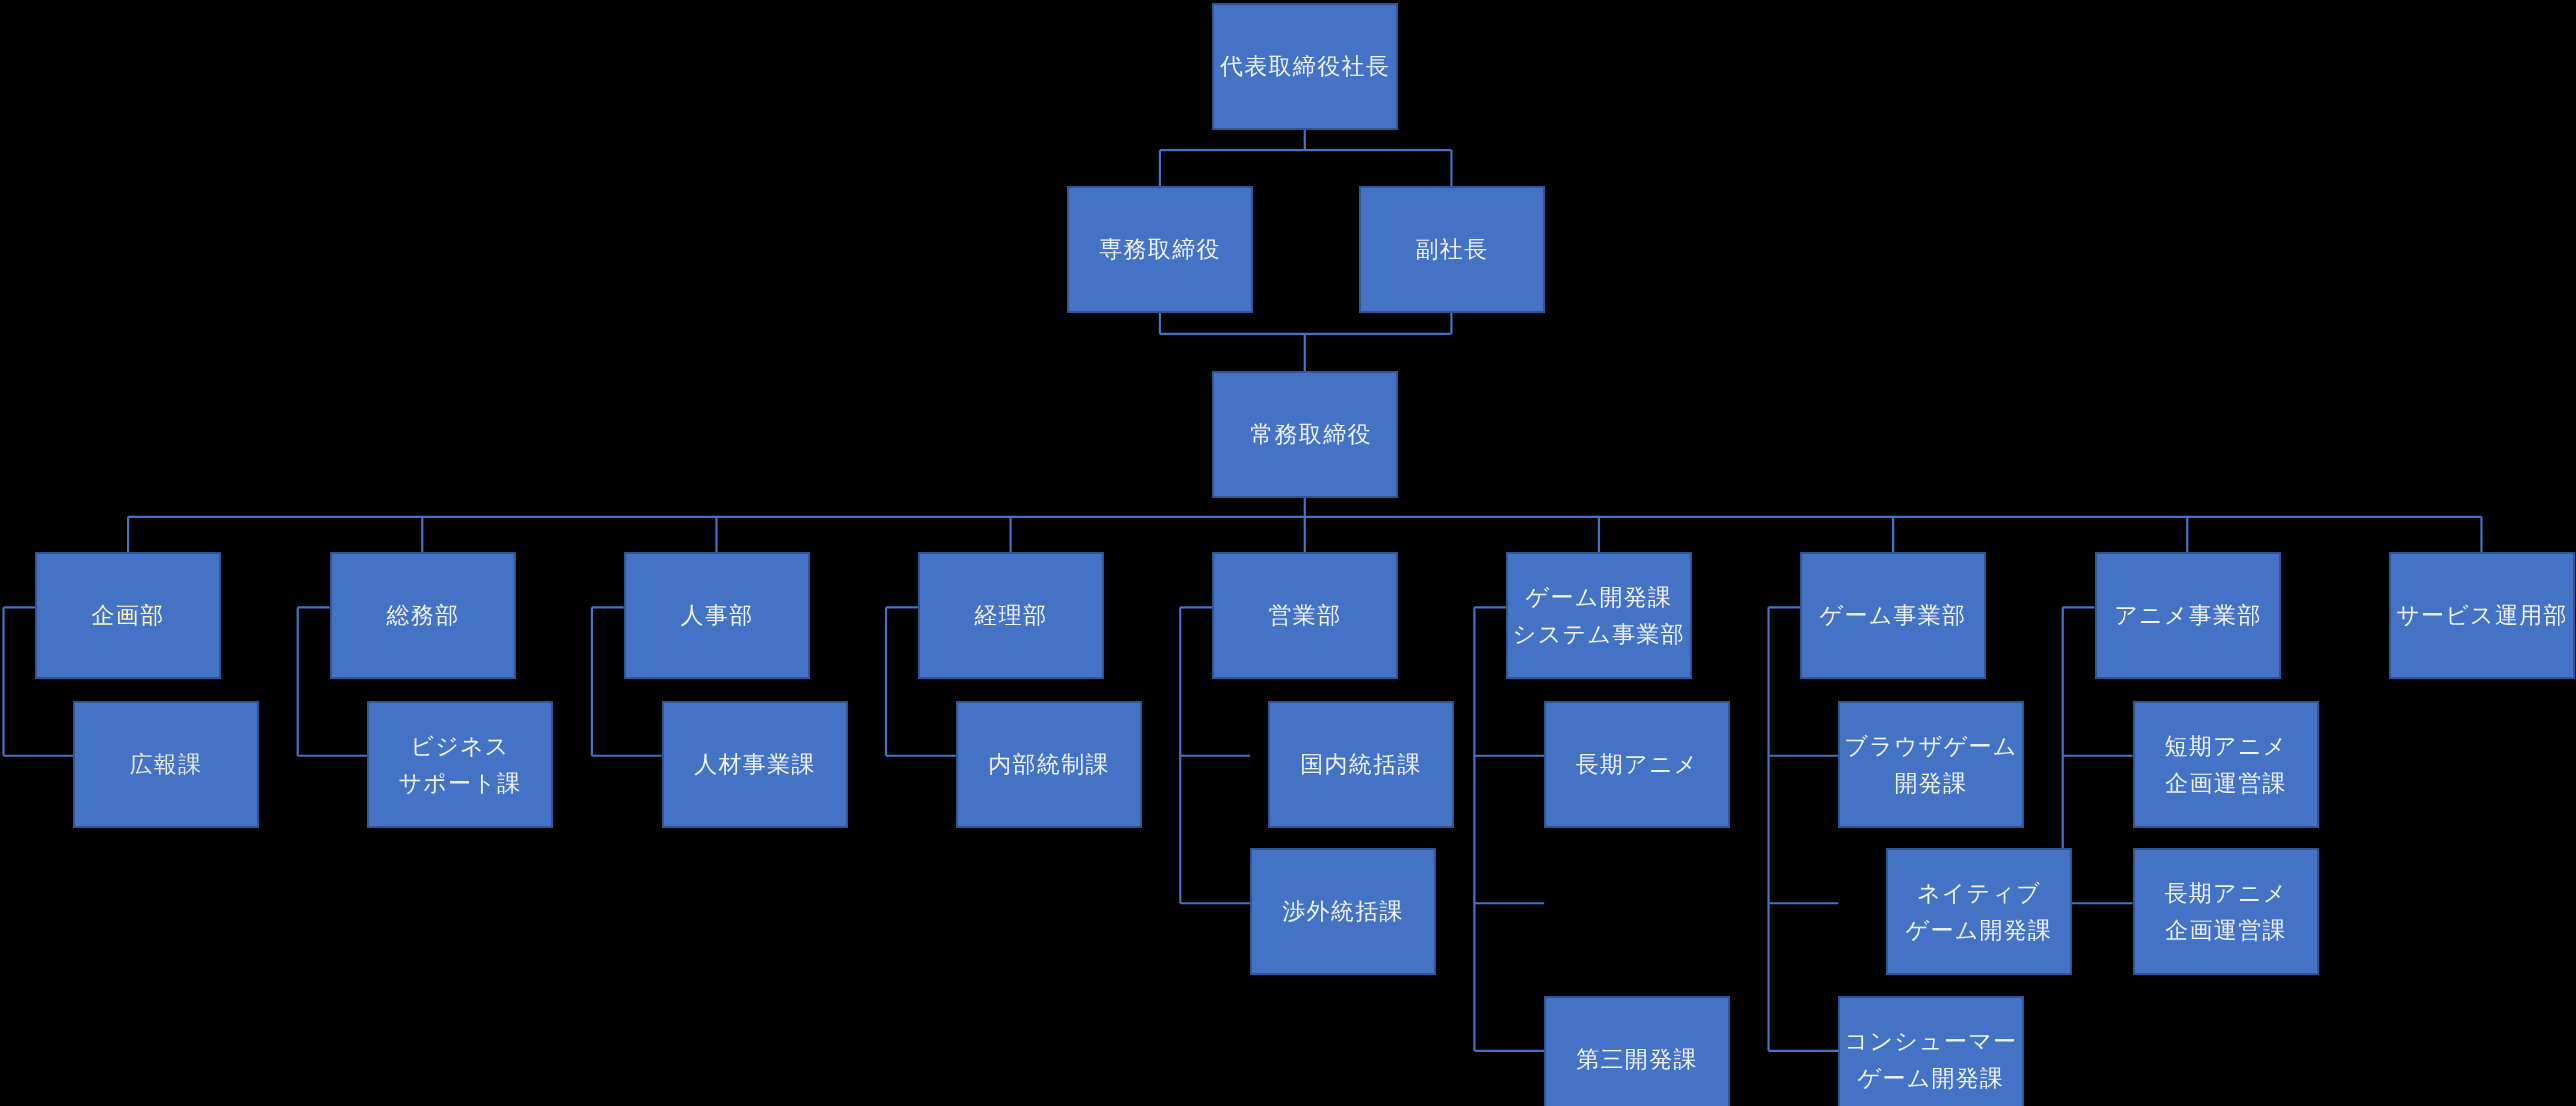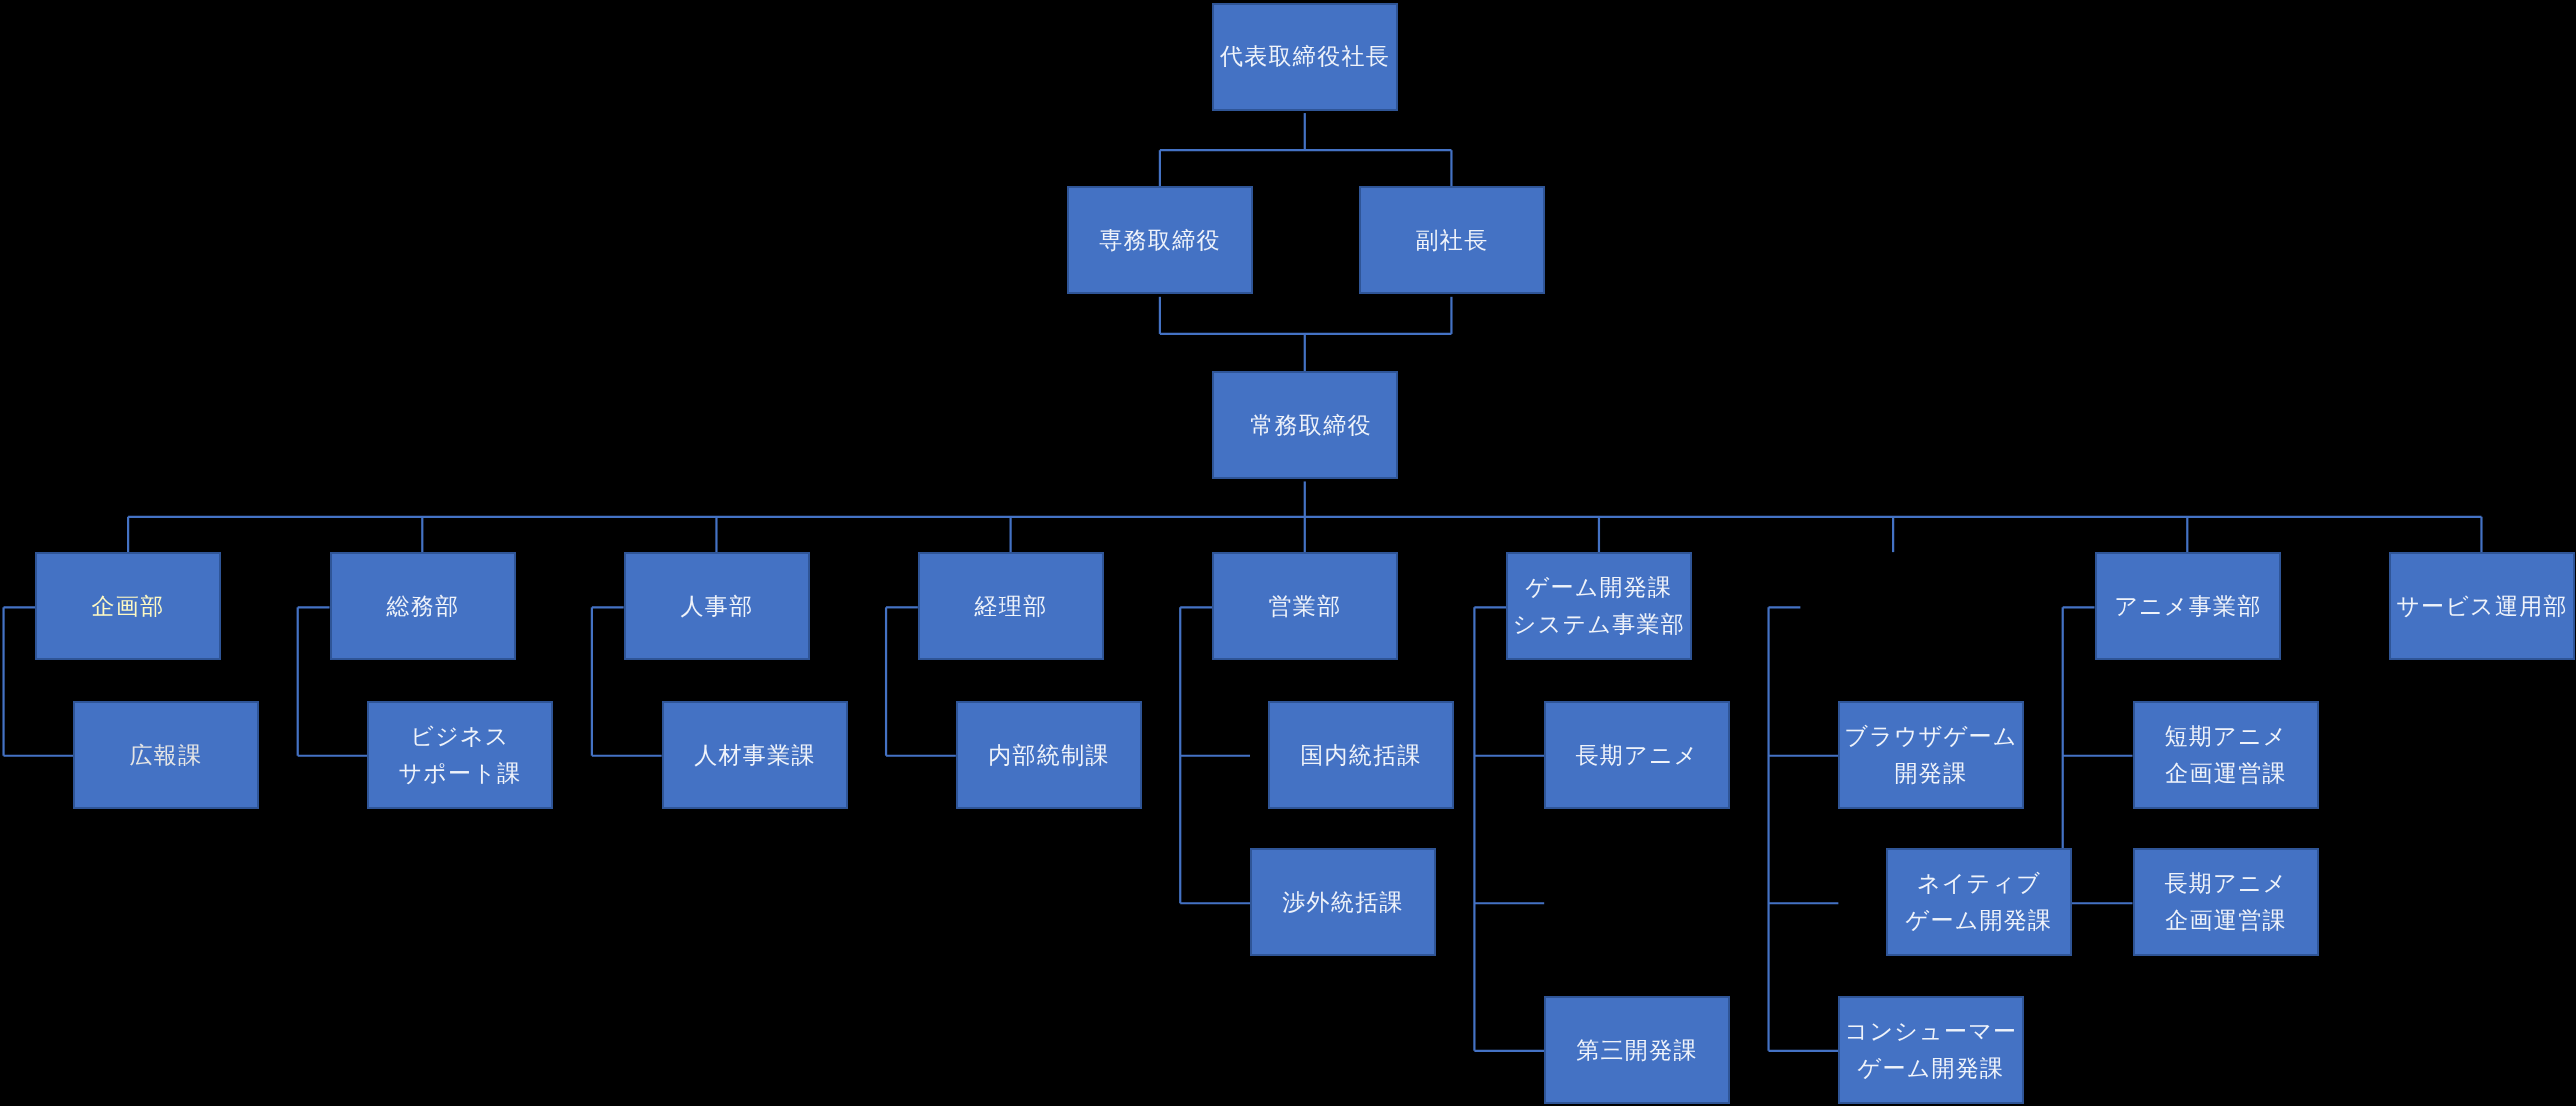--- a/index.html
+++ b/index.html
@@ -7,21 +7,21 @@
     position:relative;
     width:2576px;height:1106px;
     background:#000;
     overflow:hidden;
     font-family:"Liberation Sans","DejaVu Sans",sans-serif;
   }
   #wires{position:absolute;left:0;top:0;width:2576px;height:1106px;}
   .node{
     position:absolute;
     box-sizing:border-box;
-    width:186px;height:108px;
+    width:186px;height:127px;
     display:flex;flex-direction:column;
     align-items:center;justify-content:center;
     text-align:center;
     border-style:solid;border-width:2.2px;
     cursor:default;
   }
   .node .line{
     font-size:23px;
     line-height:37px;
     letter-spacing:1.3px;
@@ -132,20 +132,23 @@
     <div class="node" style="left: 1506px; top: 552px; background: rgb(68, 114, 196); border-color: rgb(47, 85, 151);">
       <div class="line" style="color: rgb(239, 243, 250);">ゲーム開発課</div>
       <div class="line" style="color: rgb(239, 243, 250);">システム事業部</div>
     </div>
     <div class="node" style="left: 1544px; top: 701px; background: rgb(68, 114, 196); border-color: rgb(47, 85, 151);">
       <div class="line" style="color: rgb(239, 243, 250);">長期アニメ</div>
     </div>
     <div class="node" style="left: 1544px; top: 996px; background: rgb(68, 114, 196); border-color: rgb(47, 85, 151);">
       <div class="line" style="color: rgb(239, 243, 250);">第三開発課</div>
     </div>
+    <div class="node" style="left: 1800px; top: 552px; background: rgb(68, 114, 196); border-color: rgb(47, 85, 151);">
+      <div class="line" style="color: rgb(239, 243, 250);">ゲーム事業部</div>
+    </div>
     <div class="node" style="left: 1838px; top: 701px; background: rgb(68, 114, 196); border-color: rgb(47, 85, 151);">
       <div class="line" style="color: rgb(239, 243, 250);">ブラウザゲーム</div>
       <div class="line" style="color: rgb(239, 243, 250);">開発課</div>
     </div>
     <div class="node" style="left: 1838px; top: 848px; background: rgb(68, 114, 196); border-color: rgb(47, 85, 151); margin-left: 48px;">
       <div class="line" style="color: rgb(239, 243, 250);">ネイティブ</div>
       <div class="line" style="color: rgb(239, 243, 250);">ゲーム開発課</div>
     </div>
     <div class="node" style="left: 1838px; top: 996px; background: rgb(68, 114, 196); border-color: rgb(47, 85, 151);">
       <div class="line" style="color: rgb(239, 243, 250);">コンシューマー</div>

